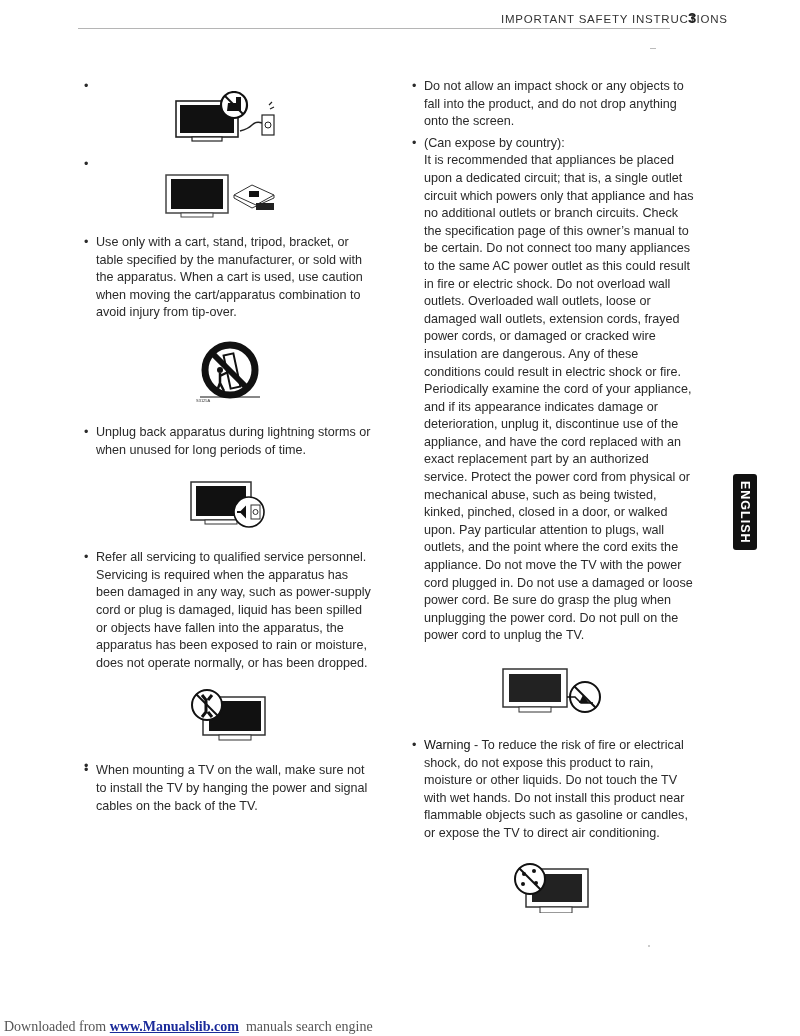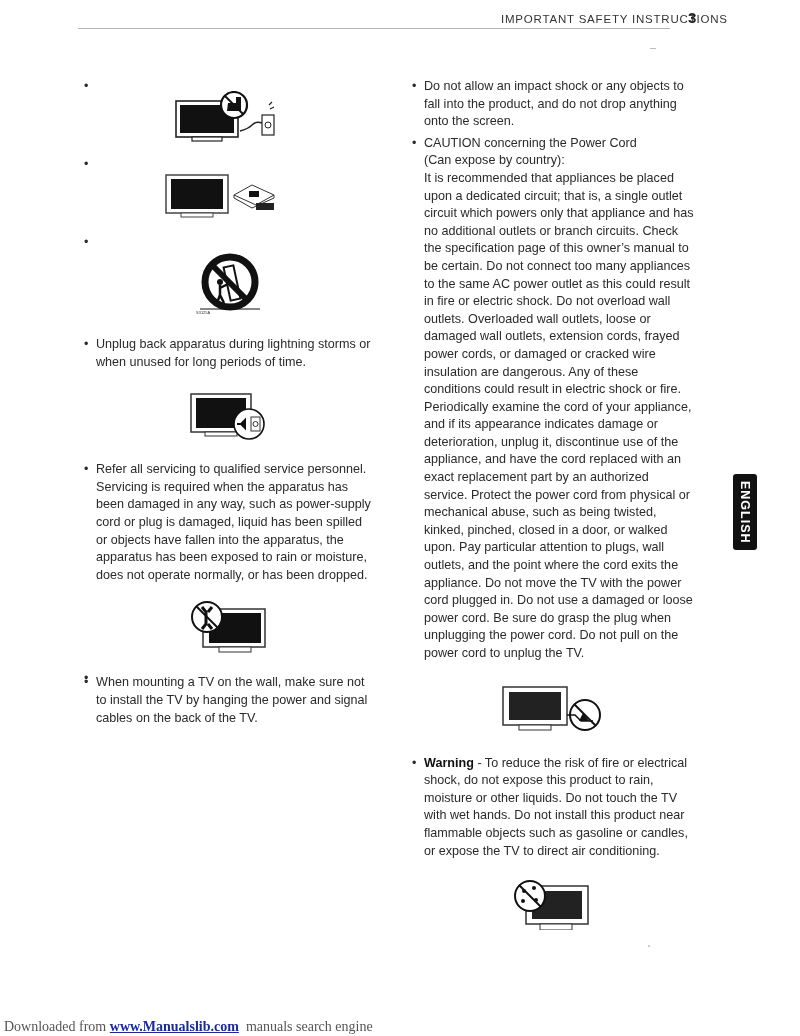--- a/index.html
+++ b/index.html
@@ -15,21 +15,21 @@
   .item { position: relative; padding-left: 12px; }
   .bullet { position: absolute; left: 0; top: 0; }
   .fig { display: flex; justify-content: center; align-items: center; }
   .tab-english { position: absolute; left: 733px; top: 474px; width: 24px; height: 76px; background: #111;
                  border-radius: 3px; color: #fff; font-weight: bold; font-size: 12.5px; letter-spacing: 1px;
                  writing-mode: vertical-rl; display: flex; align-items: center; justify-content: center; }
   .footer { position: absolute; left: 4px; top: 1019px; font-family: "Liberation Serif", serif; font-size: 14px; color: #555; }
   .footer a { color: #1a2a9a; text-decoration: underline; font-weight: bold; }
   .tick { position: absolute; left: 650px; top: 48px; width: 6px; height: 1px; background: #bbb; }
   .dot2 { position: absolute; left: 648px; top: 945px; width: 2px; height: 2px; background: #ccc; }
-  b.warn { font-weight: bold; color: #111; }
+  b.warn { font-weight: normal; color: #111; }
 </style>
 </head>
 <body>
 
 <div class="header">
   <span class="header-title">IMPORTANT SAFETY INSTRUCTIONS</span>
   <span class="header-page">3</span>
   <div class="header-rule"></div>
 </div>
 <div class="tick"></div>
@@ -63,20 +63,21 @@
       <rect x="17" y="42" width="32" height="4" fill="#fff" stroke="#444"></rect>
       <path d="M70 24 l18 -10 l22 10 l-18 10 z" fill="#fff" stroke="#333"></path>
       <rect x="85" y="20" width="10" height="6" fill="#111"></rect>
       <path d="M70 24 v3 l18 10 l22 -10 v-3" fill="none" stroke="#333"></path>
       <rect x="92" y="32" width="18" height="7" fill="#222"></rect>
     </svg>
   </div>
 
   <div class="item">
     <span class="bullet">•</span>
+    <span>Use only with a cart, stand, tripod, bracket, or table specified by the manufacturer, or sold with the apparatus. When a cart is used, use caution when moving the cart/apparatus combination to avoid injury from tip-over.</span>
   </div>
   <div class="fig" style="height:102px; position:relative;">
     <svg width="70" height="66" viewBox="0 0 70 66">
       <circle cx="36" cy="30" r="25" fill="#fff" stroke="#111" stroke-width="7"></circle>
       <rect x="33" y="14" width="10" height="34" fill="none" stroke="#111" stroke-width="2" transform="rotate(-12 38 31)"></rect>
       <circle cx="26" cy="30" r="3" fill="#111"></circle>
       <path d="M26 33 v10 l-3 8 M26 43 l4 8 M26 36 l8 -4" stroke="#111" stroke-width="2.5" fill="none"></path>
       <line x1="17" y1="12" x2="55" y2="50" stroke="#111" stroke-width="6"></line>
       <line x1="6" y1="57" x2="66" y2="57" stroke="#111" stroke-width="1"></line>
       <text x="2" y="62" font-size="4" font-family="Liberation Sans, sans-serif" fill="#333">S3125A</text>
@@ -123,21 +124,20 @@
   </div>
 </div>
 
 <div class="col right">
   <div class="item">
     <span class="bullet">•</span>
     <span>Do not allow an impact shock or any objects to fall into the product, and do not drop anything onto the screen.</span>
   </div>
   <div class="item" style="margin-top:4px;">
     <span class="bullet">•</span>
-    <div>CAUTION concerning the Power Cord</div>
     <div>(Can expose by country):</div>
     <div>It is recommended that appliances be placed upon a dedicated circuit; that is, a single outlet circuit which powers only that appliance and has no additional outlets or branch circuits. Check the specification page of this owner’s manual to be certain. Do not connect too many appliances to the same AC power outlet as this could result in fire or electric shock. Do not overload wall outlets. Overloaded wall outlets, loose or damaged wall outlets, extension cords, frayed power cords, or damaged or cracked wire insulation are dangerous. Any of these conditions could result in electric shock or fire. Periodically examine the cord of your appliance, and if its appearance indicates damage or deterioration, unplug it, discontinue use of the appliance, and have the cord replaced with an exact replacement part by an authorized service. Protect the power cord from physical or mechanical abuse, such as being twisted, kinked, pinched, closed in a door, or walked upon. Pay particular attention to plugs, wall outlets, and the point where the cord exits the appliance. Do not move the TV with the power cord plugged in. Do not use a damaged or loose power cord. Be sure do grasp the plug when unplugging the power cord. Do not pull on the power cord to unplug the TV.</div>
   </div>
   <div class="fig" style="height:92px;">
     <svg width="104" height="52" viewBox="0 0 104 52">
       <rect x="2" y="4" width="64" height="38" fill="#fff" stroke="#333" stroke-width="1.5"></rect>
       <rect x="8" y="9" width="52" height="28" fill="#222"></rect>
       <rect x="18" y="42" width="32" height="5" fill="#fff" stroke="#333"></rect>
       <circle cx="84" cy="32" r="15" fill="#fff" stroke="#111" stroke-width="2"></circle>
       <path d="M66 32 h8 l6 6 h12" stroke="#111" stroke-width="1.5" fill="none"></path>

